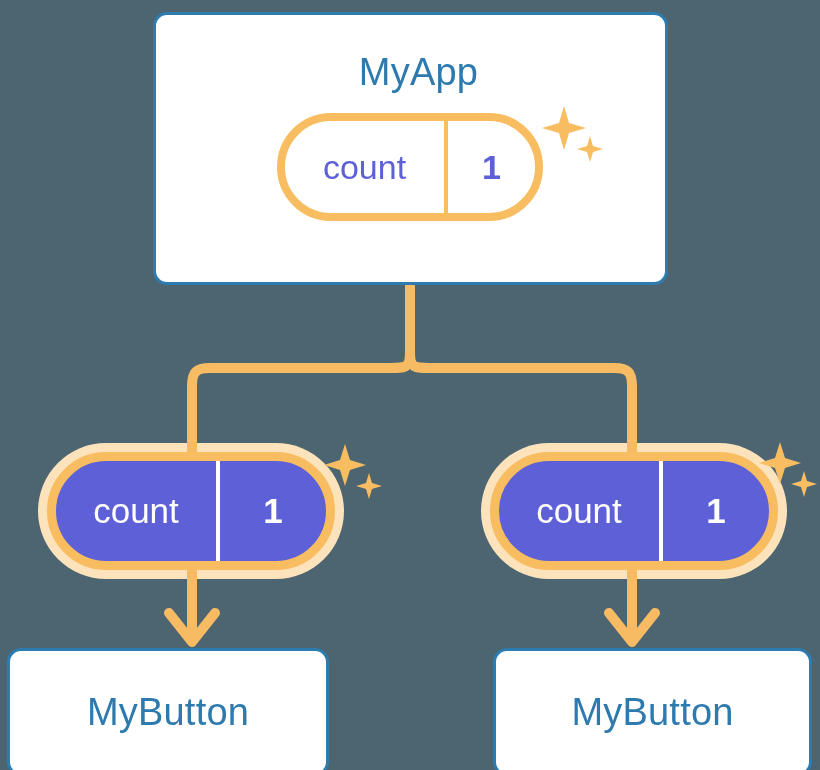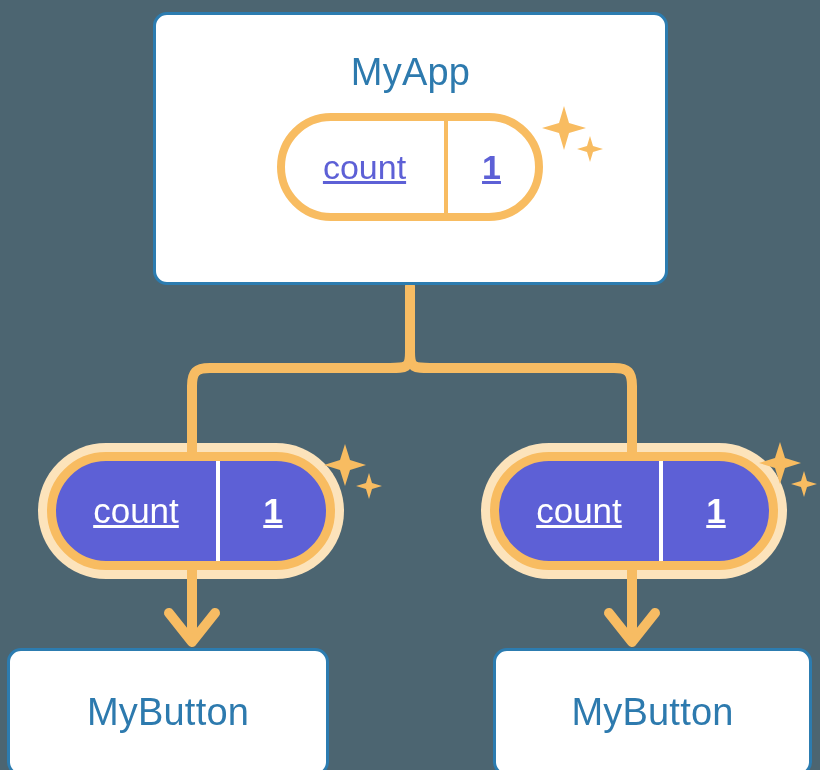--- a/index.html
+++ b/index.html
@@ -39,21 +39,21 @@
   }
   #app-card {
     left: 153px;
     top: 12px;
     width: 515px;
     height: 273px;
     border-radius: 14px;
   }
   .app-title {
     position: absolute;
-    left: 0;
+    left: 8px;
     top: 36px;
     width: 100%;
     text-align: center;
     font-size: 38px;
     color: #2d7aae;
     letter-spacing: 0.2px;
   }
   .btn-card {
     height: 128px;
     border-radius: 14px;
@@ -110,21 +110,20 @@
     border: 8px solid #f8bc61;
     border-radius: 999px;
     box-sizing: border-box;
     overflow: hidden;
   }
   .pill-key, .pill-val {
     display: flex;
     align-items: center;
     justify-content: center;
     box-sizing: border-box;
-    text-decoration: underline;
   }
   .pill-key {
     flex: 0 0 auto;
   }
   .pill-val {
     flex: 1 1 auto;
     font-weight: bold;
   }
 
   

